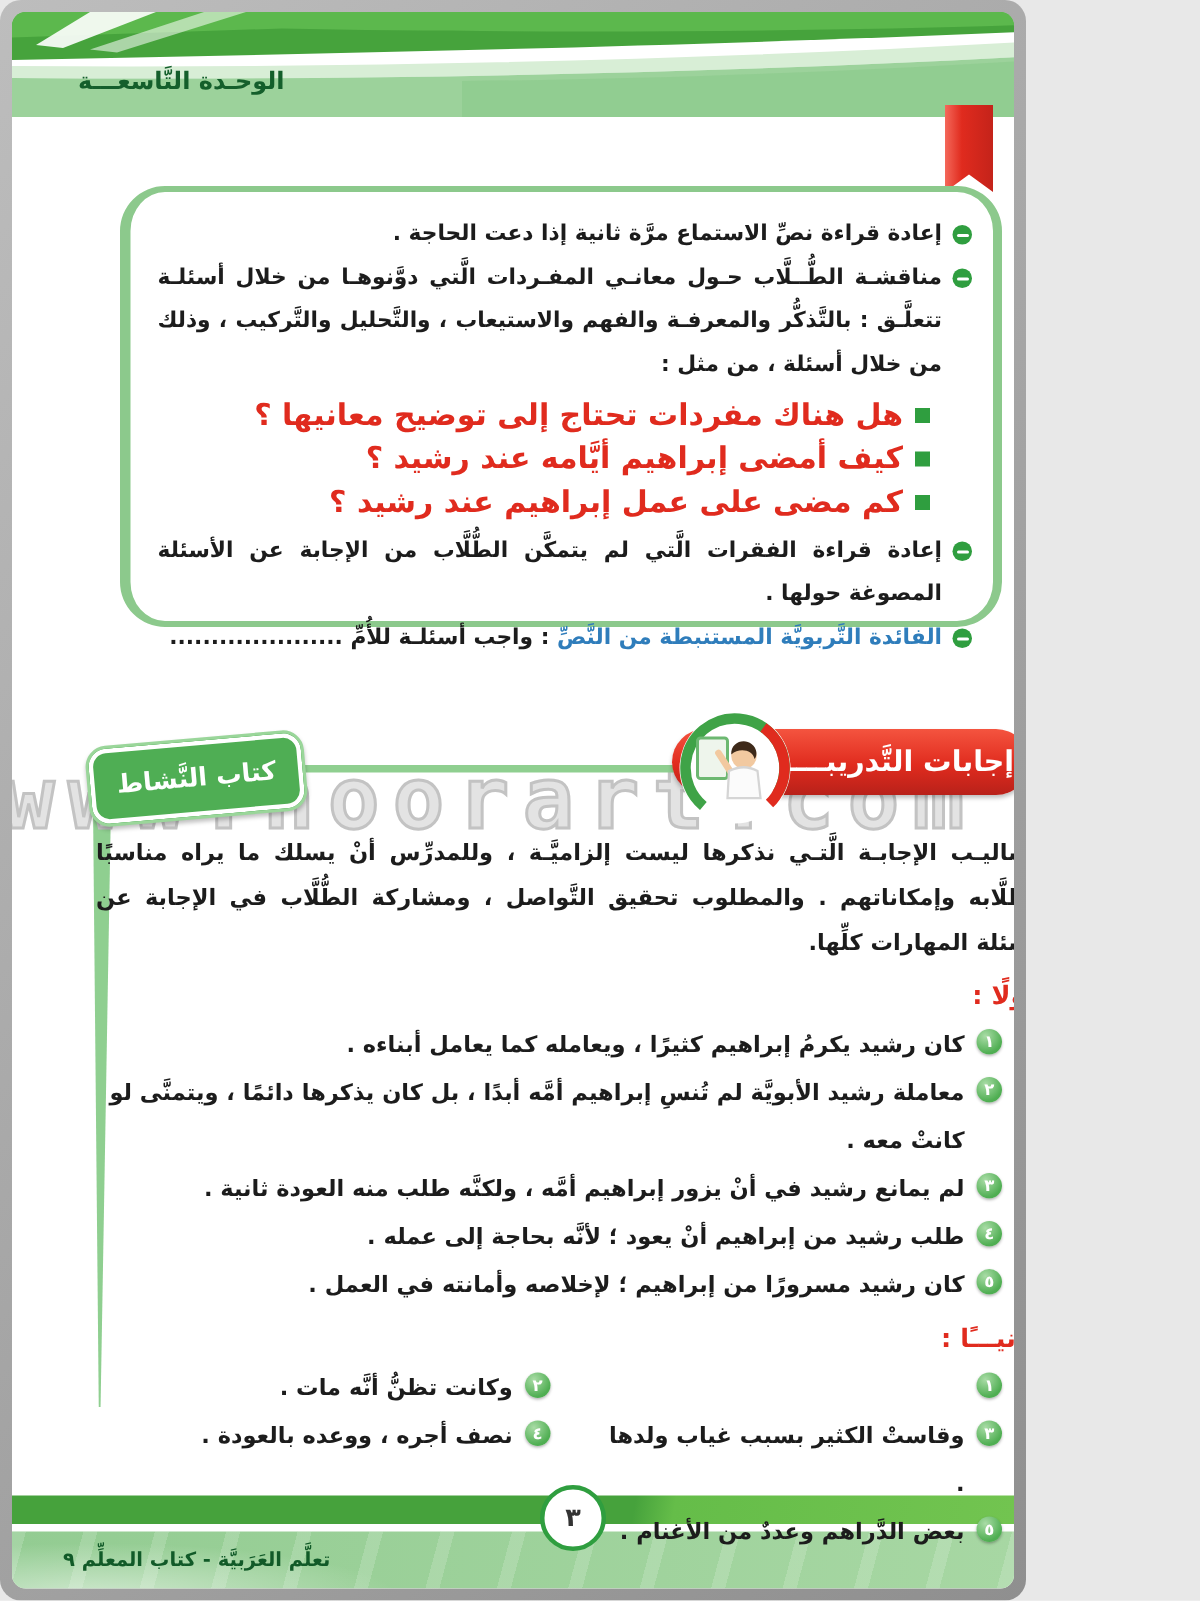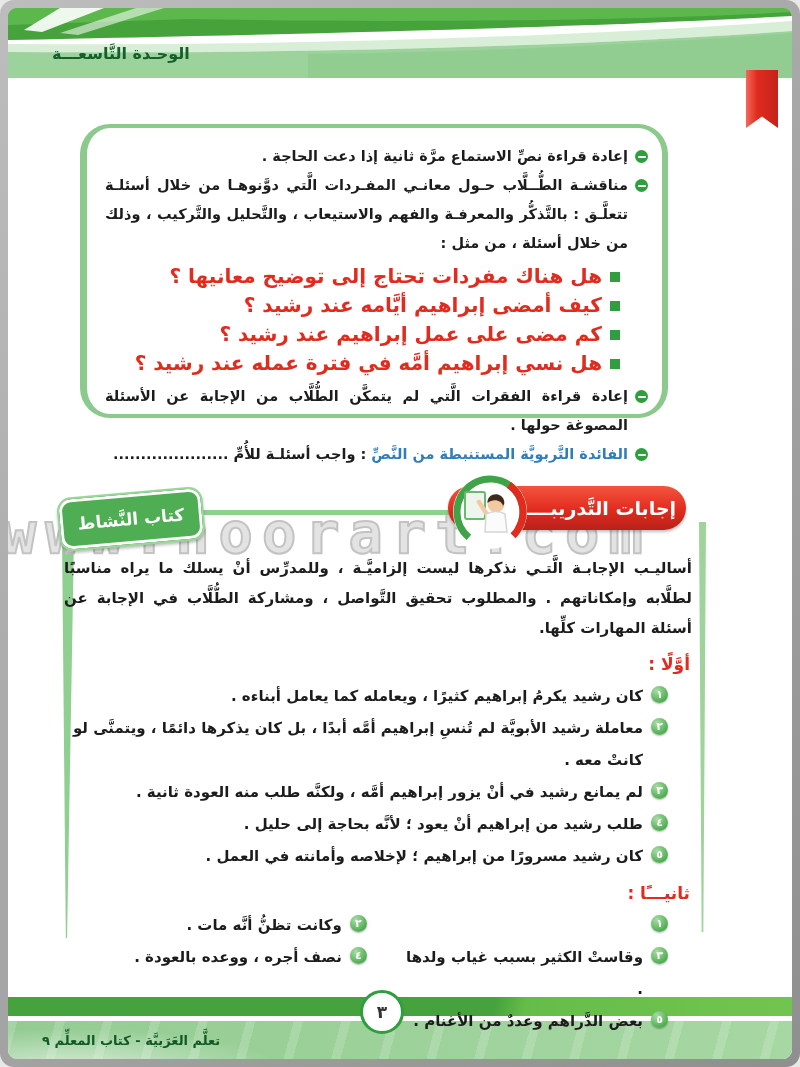--- a/index.html
+++ b/index.html
@@ -1,16 +1,16 @@
 <!DOCTYPE html>
 <html lang="ar"><head>
 <meta charset="utf-8">
 <style>
   html,body{margin:0;padding:0;background:#e8e8e8;}
-  .stage{position:relative;width:800px;height:1067px;background:linear-gradient(135deg,#bdbdbd,#8f8f8f);border-radius:14px;overflow:hidden;font-family:"DejaVu Sans",sans-serif;text-decoration:underline;}
+  .stage{position:relative;width:684px;height:1067px;background:linear-gradient(135deg,#bdbdbd,#8f8f8f);border-radius:14px;overflow:hidden;font-family:"DejaVu Sans",sans-serif;text-decoration:underline;}
   .page{position:absolute;inset:8px;background:#fff;border-radius:9px;overflow:hidden;}
   
   .hdr-svg{position:absolute;top:0;left:0;}
   .unit-title{position:absolute;top:36px;left:44px;font-size:16px;font-weight:700;color:#145f2b;direction:rtl;}
   .bookmark{position:absolute;top:62px;right:14px;width:32px;height:58px;
     background:linear-gradient(to right,#f4685a 0%,#e02b1e 35%,#c4231a 100%);
     clip-path:polygon(0 0,100% 0,100% 100%,50% 80%,0 100%);}
   
   .lbox{position:absolute;top:116px;left:72px;width:588px;height:294px;border:4px solid #8cc98c;border-left-width:7px;border-right-width:6px;border-radius:30px;box-sizing:border-box;padding:14px 14px 8px 18px;direction:rtl;}
   .lb-row{display:flex;align-items:flex-start;gap:7px;color:#1c1c1c;font-size:14.5px;font-weight:700;line-height:29px;}
@@ -82,24 +82,20 @@
           <span>هل هناك مفردات تحتاج إلى توضيح معانيها ؟</span>
         </div>
         <div class="q-row">
           <span class="sq"></span>
           <span>كيف أمضى إبراهيم أيَّامه عند رشيد ؟</span>
         </div>
         <div class="q-row">
           <span class="sq"></span>
           <span>كم مضى على عمل إبراهيم عند رشيد ؟</span>
         </div>
-        <div class="q-row">
-          <span class="sq"></span>
-          <span>هل نسي إبراهيم أمَّه في فترة عمله عند رشيد ؟</span>
-        </div>
       </div>
       <div class="lb-row">
         <span class="minus-bullet"></span>
         <p>إعادة قراءة الفقرات الَّتي لم يتمكَّن الطُّلَّاب من الإجابة عن الأسئلة المصوغة حولها .</p>
       </div>
       <div class="lb-row">
         <span class="minus-bullet"></span>
         <p><span class="blue">الفائدة التَّربويَّة المستنبطة من النَّصِّ</span><span> : واجب أسئلـة للأُمِّ .....................</span></p>
       </div>
     </div>
@@ -138,21 +134,21 @@
       <div class="item">
         <span class="numball">٢</span>
         <span>معاملة رشيد الأبويَّة لم تُنسِ إبراهيم أمَّه أبدًا ، بل كان يذكرها دائمًا ، ويتمنَّى لو كانتْ معه .</span>
       </div>
       <div class="item">
         <span class="numball">٣</span>
         <span>لم يمانع رشيد في أنْ يزور إبراهيم أمَّه ، ولكنَّه طلب منه العودة ثانية .</span>
       </div>
       <div class="item">
         <span class="numball">٤</span>
-        <span>طلب رشيد من إبراهيم أنْ يعود ؛ لأنَّه بحاجة إلى حليل .</span>
+        <span>طلب رشيد من إبراهيم أنْ يعود ؛ لأنَّه بحاجة إلى عمله .</span>
       </div>
       <div class="item">
         <span class="numball">٥</span>
         <span>كان رشيد مسرورًا من إبراهيم ؛ لإخلاصه وأمانته في العمل .</span>
       </div>
 
       <h3 class="red-head">ثانيـــًا :</h3>
       <div class="tworow">
         <div class="cellA item">
           <span class="numball">١</span>

